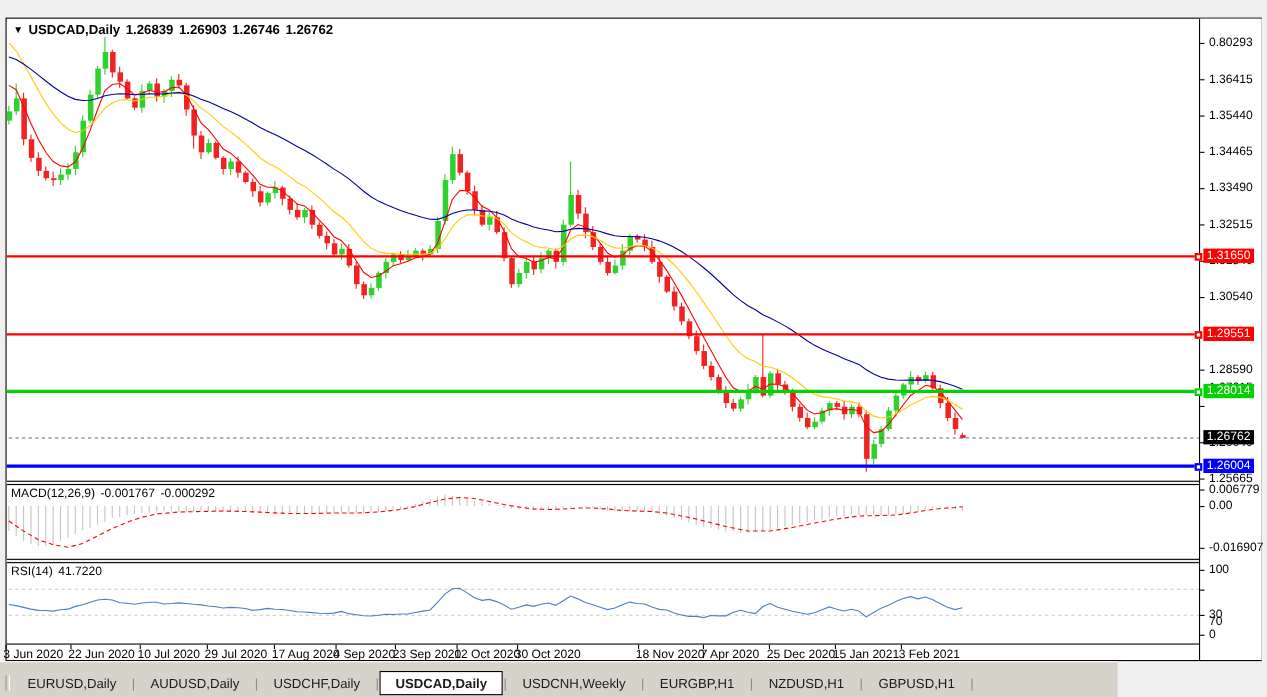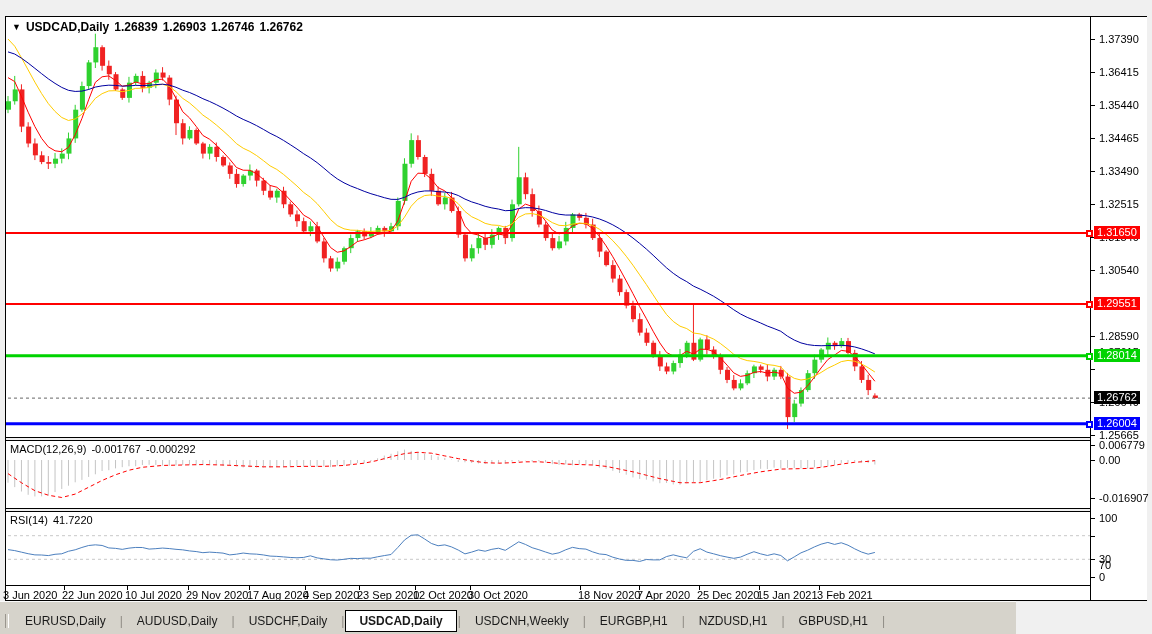--- a/index.html
+++ b/index.html
@@ -482,21 +482,21 @@
     </svg>
 
   <div id="date-axis">
       <div class="dtick" style="left: -1px;"></div>
       <div class="dlabel" style="left: -3px;">3 Jun 2020</div>
       <div class="dtick" style="left: 58px;"></div>
       <div class="dlabel" style="left: 56px;">22 Jun 2020</div>
       <div class="dtick" style="left: 121px;"></div>
       <div class="dlabel" style="left: 119px;">10 Jul 2020</div>
       <div class="dtick" style="left: 182px;"></div>
-      <div class="dlabel" style="left: 180px;">29 Nov 2020</div>
+      <div class="dlabel" style="left: 180px;">29 Jul 2020</div>
       <div class="dtick" style="left: 243px;"></div>
       <div class="dlabel" style="left: 241px;">17 Aug 2020</div>
       <div class="dtick" style="left: 299px;"></div>
       <div class="dlabel" style="left: 297px;">4 Sep 2020</div>
       <div class="dtick" style="left: 353px;"></div>
       <div class="dlabel" style="left: 351px;">23 Sep 2020</div>
       <div class="dtick" style="left: 409px;"></div>
       <div class="dlabel" style="left: 407px;">12 Oct 2020</div>
       <div class="dtick" style="left: 464px;"></div>
       <div class="dlabel" style="left: 462px;">30 Oct 2020</div>
@@ -506,21 +506,21 @@
       <div class="dlabel" style="left: 631px;">7 Apr 2020</div>
       <div class="dtick" style="left: 693px;"></div>
       <div class="dlabel" style="left: 691px;">25 Dec 2020</div>
       <div class="dtick" style="left: 753px;"></div>
       <div class="dlabel" style="left: 751px;">15 Jan 2021</div>
       <div class="dtick" style="left: 813px;"></div>
       <div class="dlabel" style="left: 811px;">3 Feb 2021</div>
     </div>
   <div id="price-axis">
       <div class="ptick" style="top: 22.1028px;"></div>
-      <div class="plabel" style="top: 16.1028px;">1.37390</div>
+      <div class="plabel" style="top: 16.1028px;">0.80293</div>
       <div class="ptick" style="top: 55.0383px;"></div>
       <div class="plabel" style="top: 49.0383px;">1.36415</div>
       <div class="ptick" style="top: 87.9738px;"></div>
       <div class="plabel" style="top: 81.9738px;">1.35440</div>
       <div class="ptick" style="top: 120.909px;"></div>
       <div class="plabel" style="top: 114.909px;">1.34465</div>
       <div class="ptick" style="top: 153.845px;"></div>
       <div class="plabel" style="top: 147.845px;">1.33490</div>
       <div class="ptick" style="top: 186.78px;"></div>
       <div class="plabel" style="top: 180.78px;">1.32515</div>

